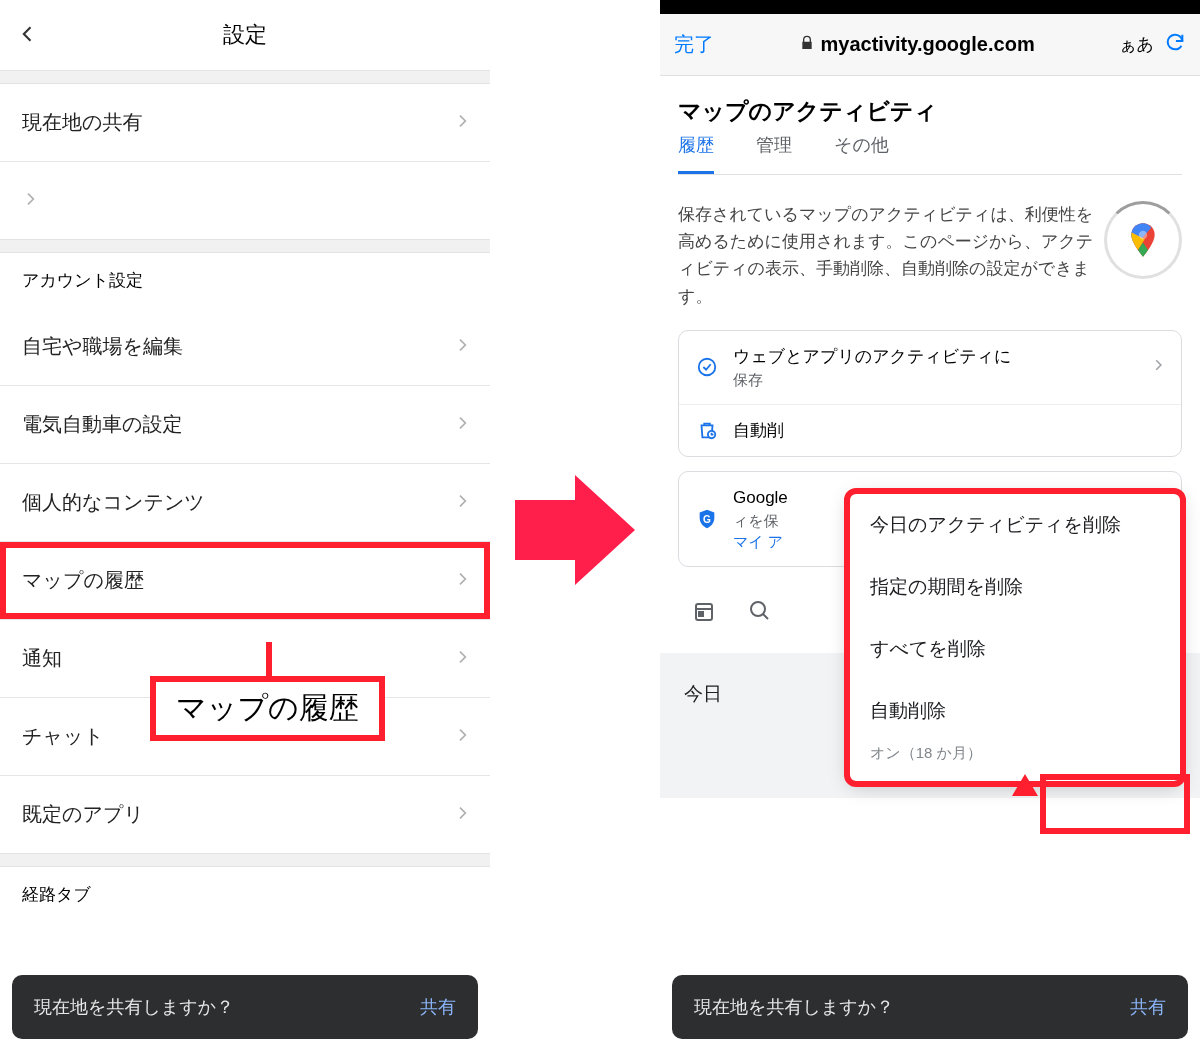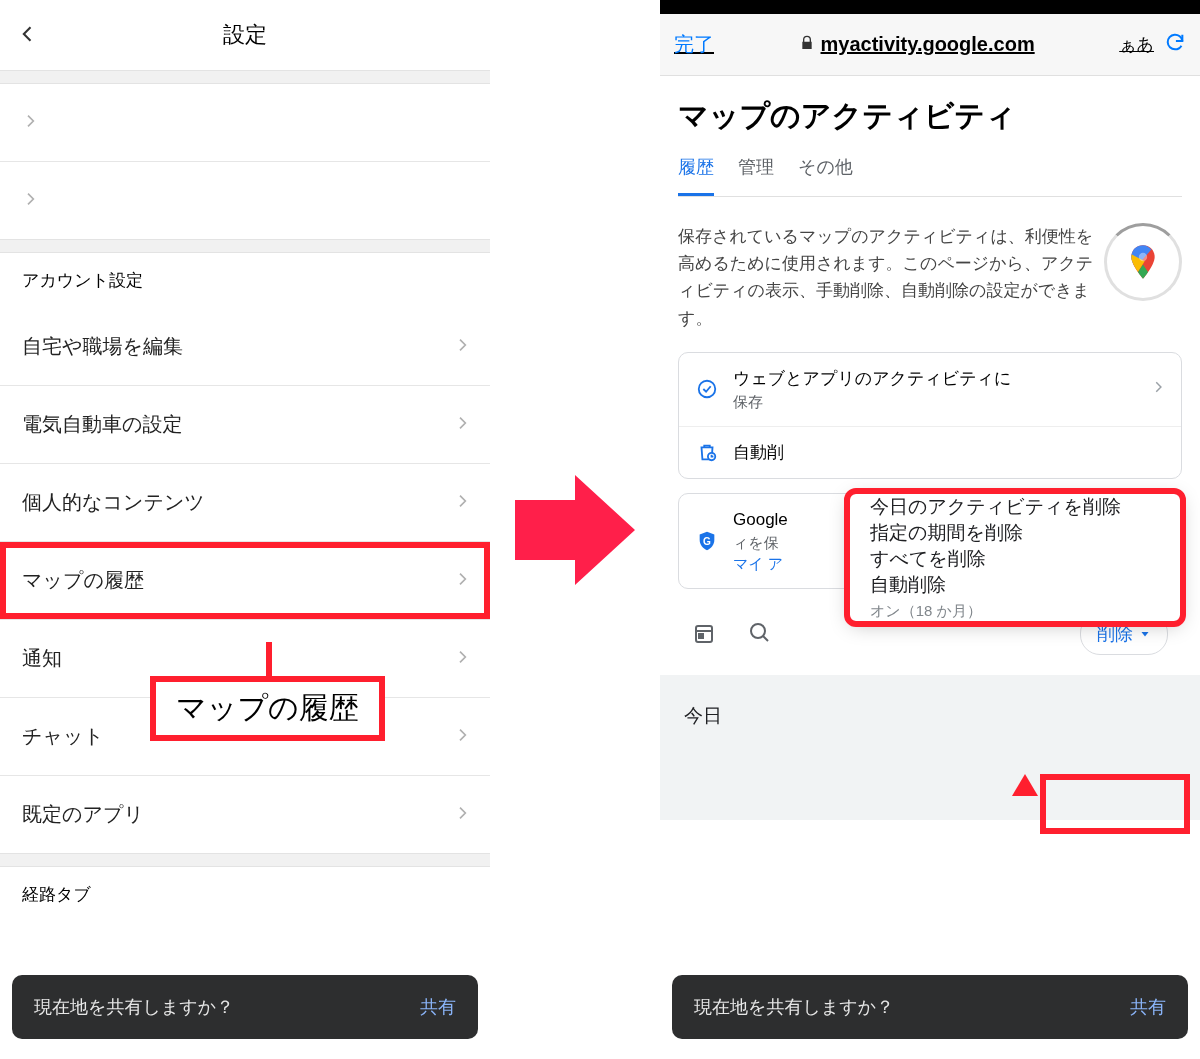--- a/index.html
+++ b/index.html
@@ -30,52 +30,52 @@
   
   .toast { position: absolute; bottom: 20px; left: 12px; right: 12px; background: #2d2e2f; border-radius: 10px; display:flex; align-items:center; padding: 0 22px; height: 64px; }
   .toast .msg { flex:1; color:#e8e8e8; font-size: 18px; }
   .toast .act { color:#8ab4f8; font-size: 18px; }
 
   
   .big-arrow { width: 120px; height: 110px; }
 
   
   .blackbar { height: 14px; background: #000; }
-  .br-hdr { display:flex; align-items:center; height:62px; padding: 0 14px; gap:10px; border-bottom:1px solid #e0e0e0; background:#f7f7f7;text-decoration:underline;}
+  .br-hdr { display:flex; align-items:center; height:62px; padding: 0 14px; gap:10px; border-bottom:1px solid #e0e0e0; background:#f7f7f7;}
   .br-hdr .done { color:#007aff; font-size:20px; }
   .br-hdr .url-wrap { flex:1; display:flex; align-items:center; justify-content:center; gap:6px; font-size:20px; font-weight:600; }
   .br-hdr .lock { font-size:15px; }
   .br-hdr .aa { color:#000000; font-size:17px; }
   .br-hdr .reload { color:#007aff; font-size:22px; }
 
   .r-body { padding: 20px 18px 0 18px; }
-  .r-title { font-size: 30px; font-weight: 700; margin-bottom: 18px; font-family: Liberation Serif, serif; }
-  .tabs { display:flex; gap:24px; font-size:18px; color:#5f6368; border-bottom:1px solid #e0e0e0; }
+  .r-title { font-size: 23px; font-weight: 700; margin-bottom: 6px; font-family: Liberation Serif, serif; }
+  .tabs { display:flex; gap:42px; font-size:18px; color:#5f6368; border-bottom:1px solid #e0e0e0; }
   .tabs .tab { padding-bottom: 14px; }
   .tabs .tab.active { color:#1a73e8; font-weight:500; border-bottom:3px solid #1a73e8; }
 
   .desc-row { display:flex; margin: 26px 0 20px 0; }
   .desc-text { flex:1; font-size:17px; line-height:1.6; color:#444; }
   .pin-badge { width:78px; height:78px; position:relative; display:flex; align-items:center; justify-content:center; }
   .pin-ring { position:absolute; inset:0; border:3px solid #e0e0e0; border-top-color:#9e9e9e; border-radius:50%; }
   .pin-ring::before, .pin-ring::after { content:''; position:absolute; width:0; height:0; }
 
   .card { border:1px solid #dadce0; border-radius:10px; margin-bottom: 14px; }
   .card-row { display:flex; align-items:center; padding: 14px 16px; gap:14px; font-size:17px; }
   .card-row + .card-row { border-top:1px solid #eee; }
   .card-icon { width:24px; display:flex; justify-content:center; color:#1a73e8; font-size:20px; }
   .card-text { flex:1; line-height:1.4; }
   .card-text .sub { color:#5f6368; font-size:15px; }
   .card-text .link { color:#1a73e8; font-size:15px; }
   .card-chev { color:#9aa0a6; }
 
   
   .popup { position:absolute; right:20px; top:494px; width:330px; background:#fff; border-radius:6px; box-shadow:0 4px 20px rgba(0,0,0,.25); z-index:20; outline:6px solid #ff1f2e; }
-  .popup .item { padding: 0 20px; font-size:19px; font-weight:500; color:#202124; }
-  .popup .item .sub { display:block; font-size:15px; color:#80868b; font-weight:400; margin-top:4px; }
+  .popup .item { padding: 18px 20px; font-size:19px; font-weight:500; color:#202124; }
+  .popup .item .sub { display:block; font-size:15px; color:#80868b; font-weight:400; margin-top:20px; }
 
   .toolbar { display:flex; align-items:center; gap:30px; padding: 10px 14px 20px 14px; }
   .tb-icon { width:26px; height:26px; color:#5f6368; }
   .tb-spacer { flex:1; }
   .delete-btn { display:flex; align-items:center; gap:6px; color:#1a73e8; font-size:18px; padding:8px 16px; border:1px solid #dadce0; border-radius:20px; background:#fff; }
 
   .delete-highlight { position:absolute; right:10px; top:774px; width:150px; height:60px; border:6px solid #ff1f2e; z-index:30; pointer-events:none; }
   .arrow-up { position:absolute; right:160px; top:774px; z-index:30; }
 
   .grey-block { background:#f1f3f4; height:145px; padding: 28px 24px; font-size:19px; color:#202124; }
@@ -94,20 +94,21 @@
       <div class="back">
         <svg viewBox="0 0 24 24" width="20" height="20" stroke="#333" stroke-width="2.5" fill="none">
             <polyline points="15 4 7 12 15 20"></polyline>
           </svg>
       </div>
       <div class="title">設定</div>
     </div>
     <div class="hr-thick"></div>
 
     <div class="row">
+      <div class="label">現在地の共有</div>
       <div class="chev"><svg viewBox="0 0 24 24" width="16" height="16" stroke="#b0b0b0" stroke-width="2.5" fill="none">
             <polyline points="9 4 17 12 9 20"></polyline>
           </svg></div>
     </div>
     <div class="hr-thin"></div>
     <div class="row">
       <div class="chev"><svg viewBox="0 0 24 24" width="16" height="16" stroke="#b0b0b0" stroke-width="2.5" fill="none">
             <polyline points="9 4 17 12 9 20"></polyline>
           </svg></div>
     </div>

